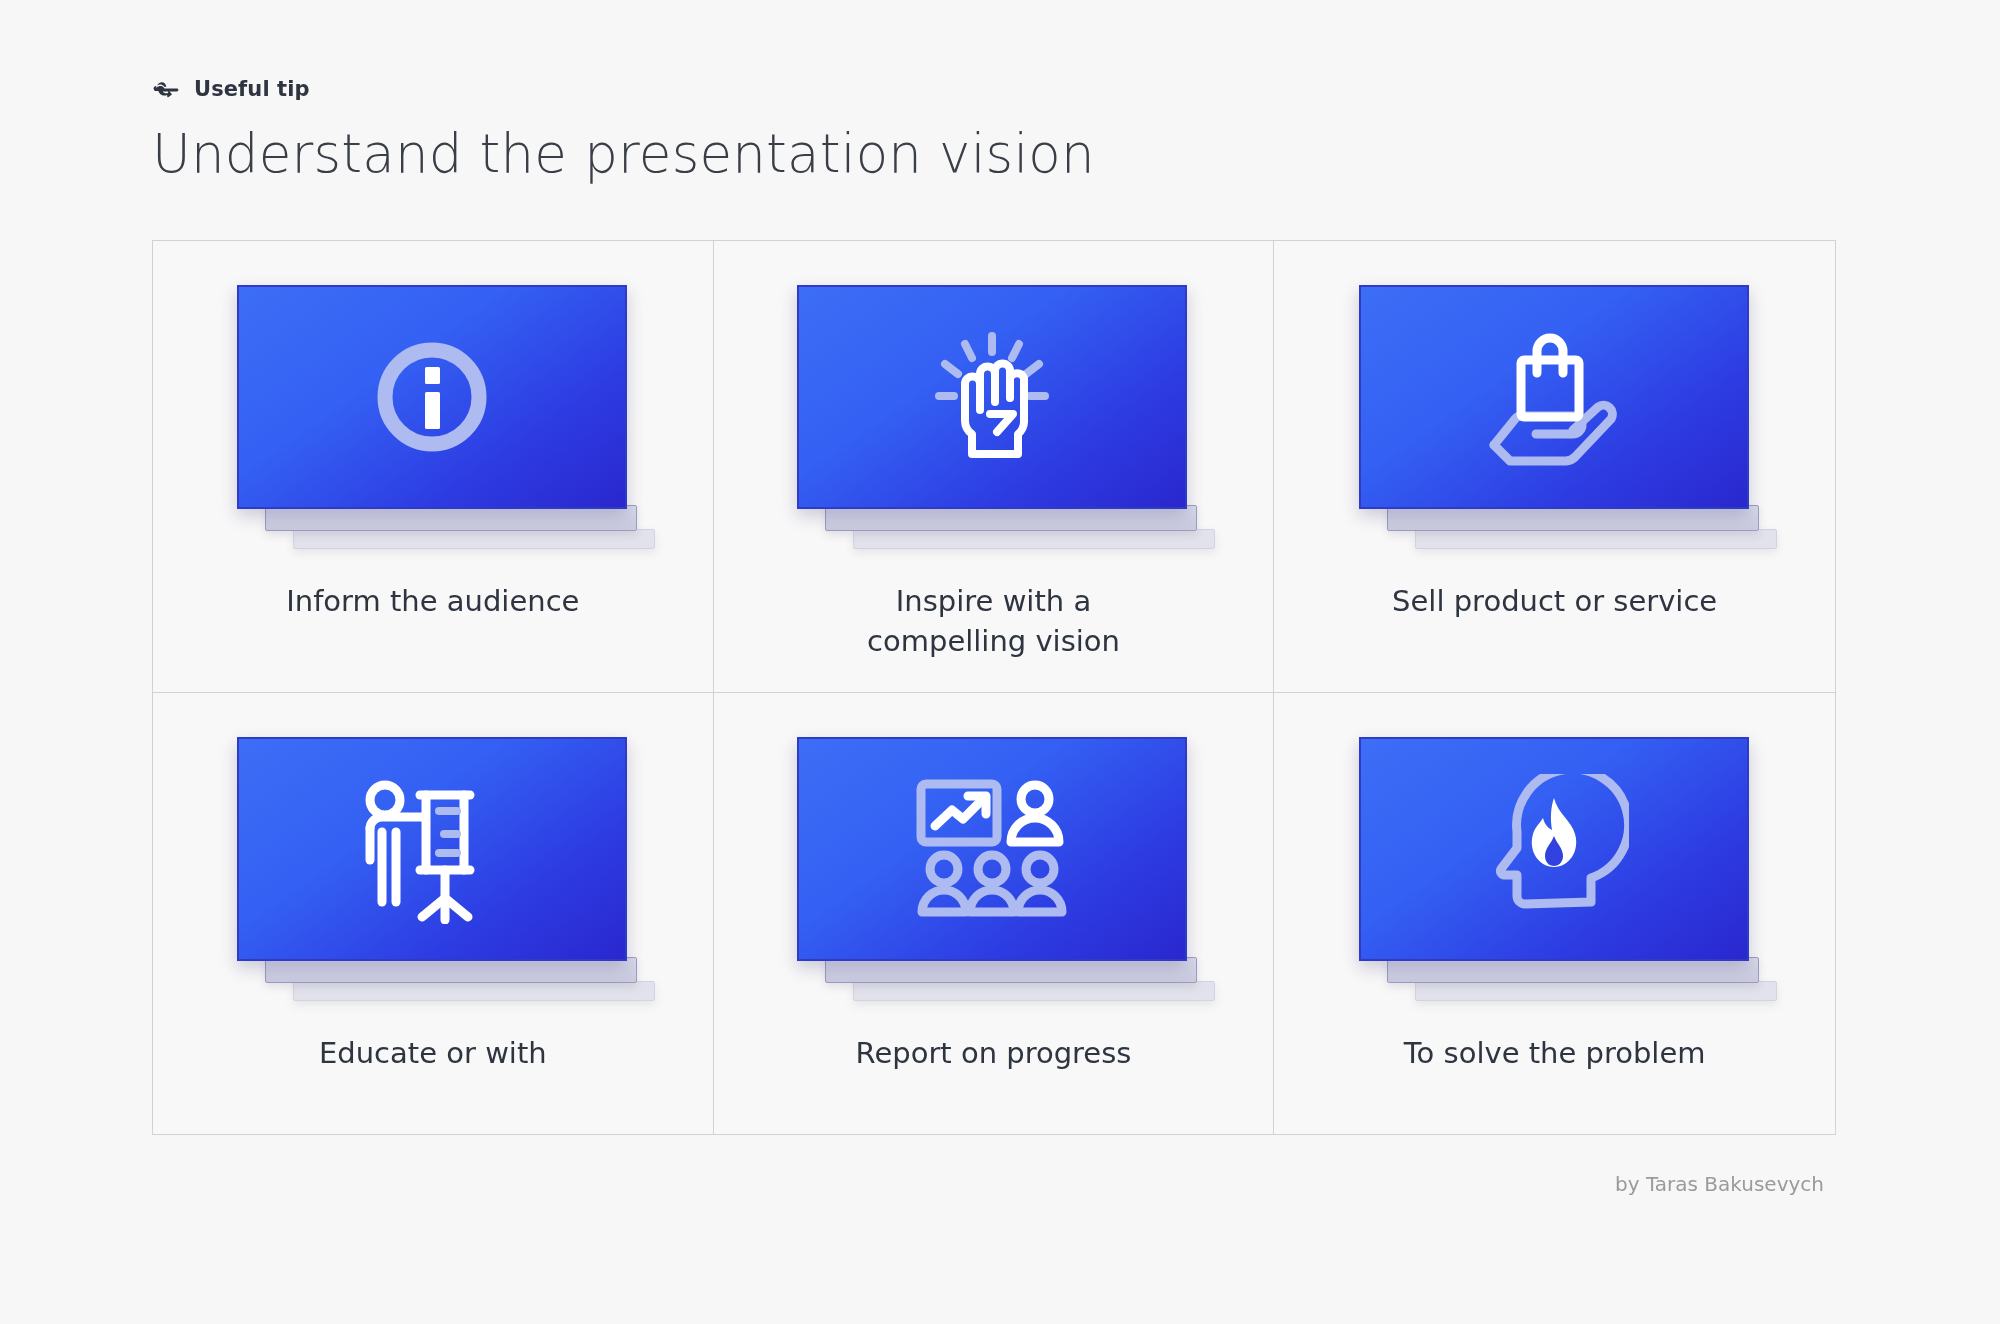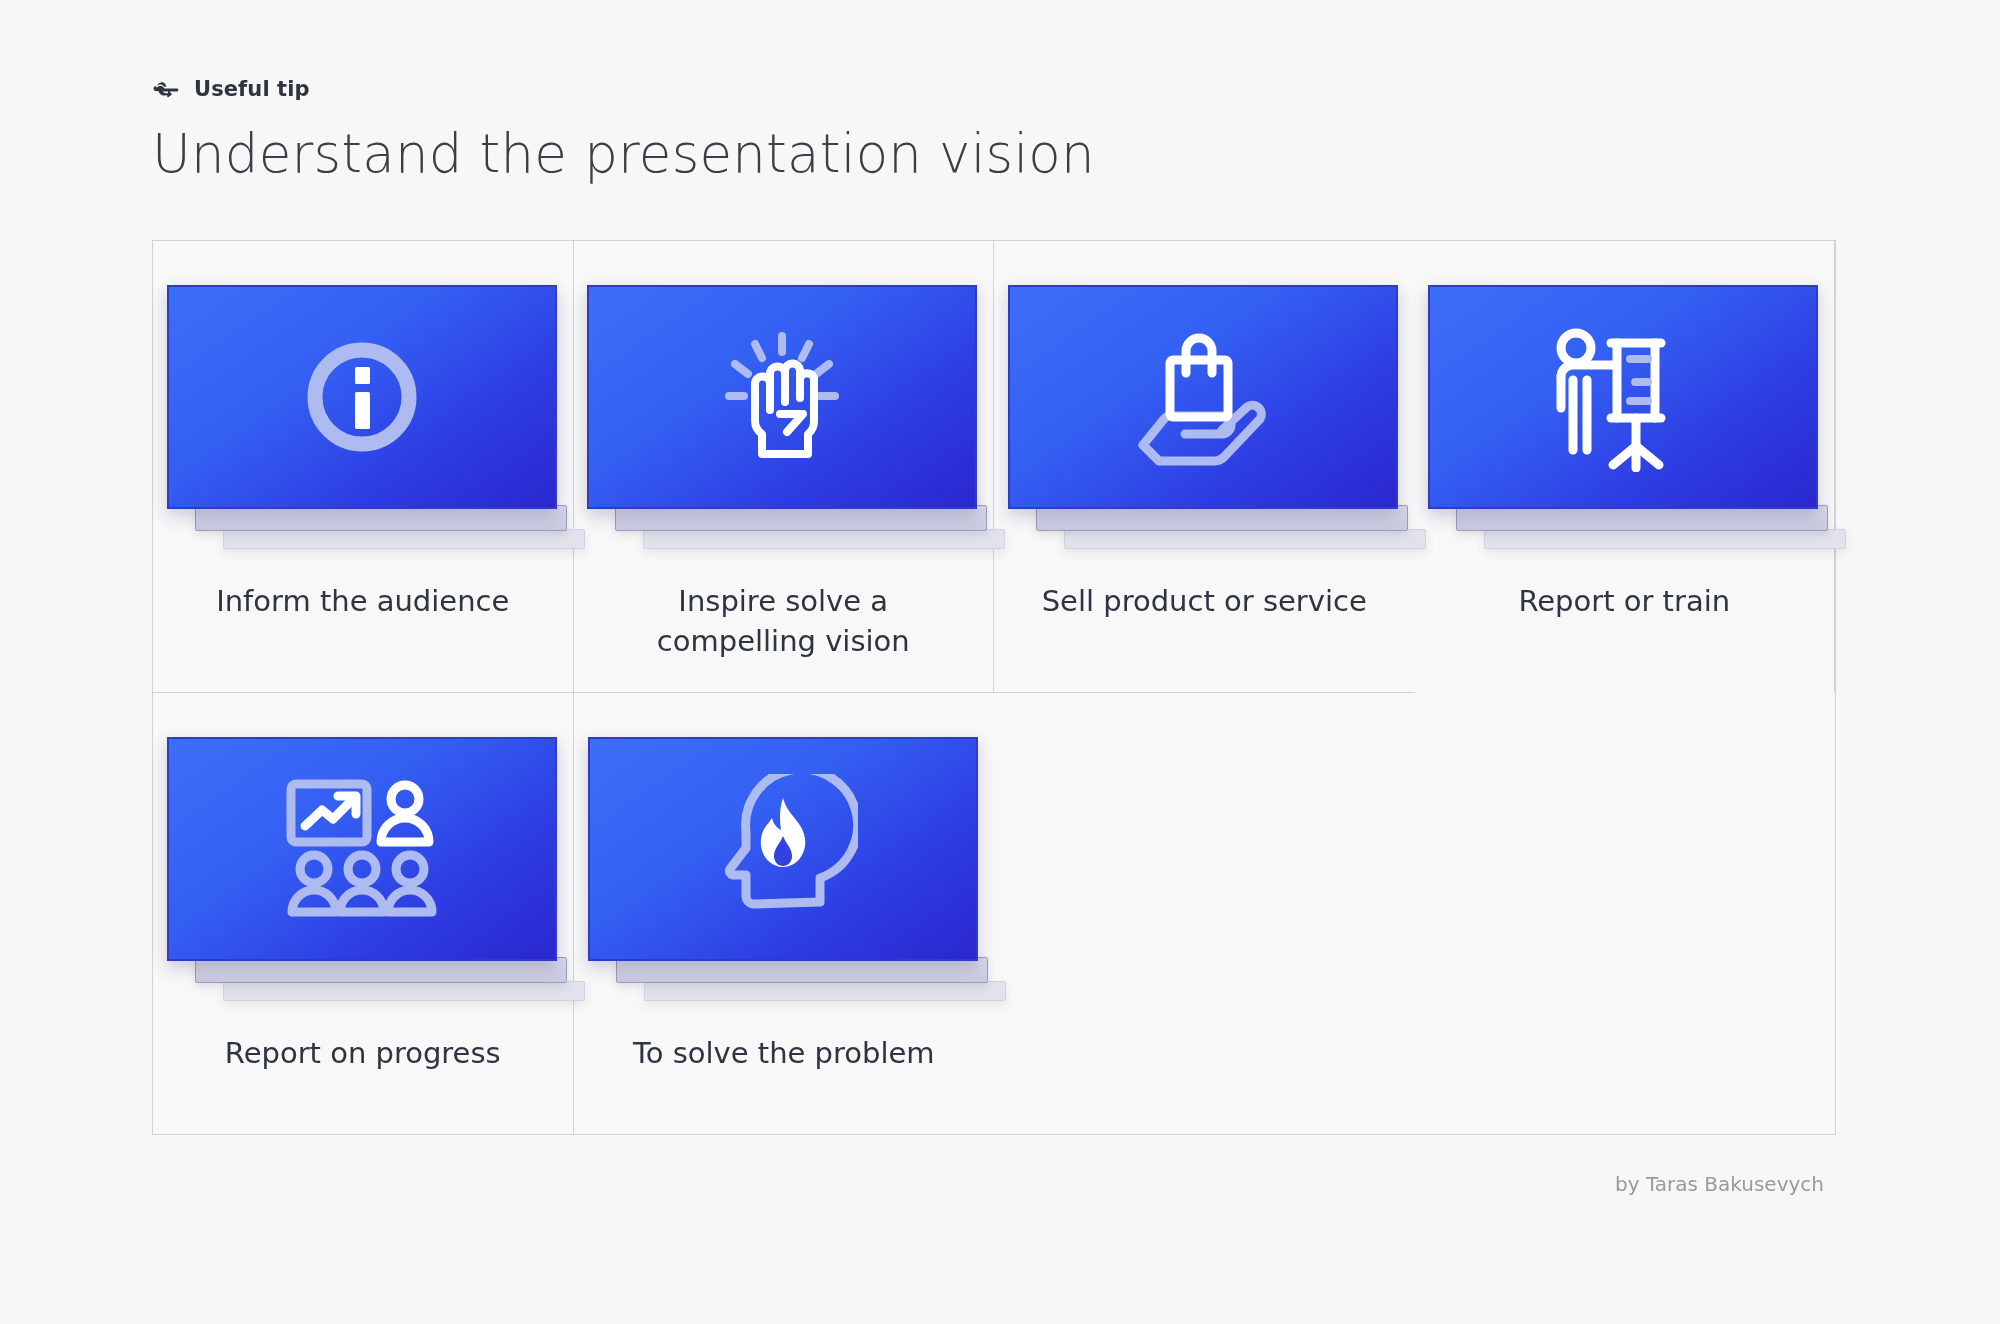--- a/index.html
+++ b/index.html
@@ -64,21 +64,21 @@
   
   .grid {
     position: absolute;
     left: 152px;
     top: 240px;
     width: 1684px;
     height: 895px;
     border: 1px solid #d2d2d2;
     box-sizing: border-box;
     display: grid;
-    grid-template-columns: 1fr 1fr 1fr 1fr;
+    grid-template-columns: 1fr 1fr 1fr;
     grid-template-rows: 452px 1fr;
     background: #f8f8f8;
   }
   .cell {
     position: relative;
     box-sizing: border-box;
     border-right: 1px solid #d2d2d2;
     border-bottom: 1px solid #d2d2d2;
     display: flex;
     flex-direction: column;
@@ -215,21 +215,21 @@
                 <path d="M48 96 L48 62 a7.5 7.5 0 0 1 15 0 L63 52 a7.5 7.5 0 0 1 15 0 L78 49 a7.5 7.5 0 0 1 15 0 L93 56 a7.5 7.5 0 0 1 14 0 L107 100 a16 16 0 0 1 -6 12 L101 132 L55 132 L55 112 a16 16 0 0 1 -7 -13 Z"></path>
                 <path d="M63 62 L63 88"></path>
                 <path d="M78 52 L78 80"></path>
                 <path d="M93 56 L93 76"></path>
                 <path d="M73 92 L96 92 L80 110"></path>
               </g>
             </svg>
           </span>
         </div>
       </div>
-      <div class="card-label">Inspire solve a
+      <div class="card-label">Inspire with a
 compelling vision</div>
     </div>
 
     <div class="cell">
       <div class="monitor-wrap">
         <div class="shelf-back"></div>
         <div class="shelf-front"></div>
         <div class="screen">
           <span>
             <svg viewBox="0 0 160 140" width="160" height="140" aria-hidden="true">
@@ -272,21 +272,21 @@
               </g>
               <g fill="#aebbf0">
                 <rect x="83" y="33" width="26" height="8" rx="4"></rect>
                 <rect x="88" y="56" width="21" height="8" rx="4"></rect>
                 <rect x="83" y="75" width="26" height="8" rx="4"></rect>
               </g>
             </svg>
           </span>
         </div>
       </div>
-      <div class="card-label">Report or train</div>
+      <div class="card-label">Educate or with</div>
     </div>
 
     <div class="cell">
       <div class="monitor-wrap">
         <div class="shelf-back"></div>
         <div class="shelf-front"></div>
         <div class="screen">
           <span>
             <svg viewBox="0 0 170 150" width="170" height="150" aria-hidden="true">
               <rect x="14" y="10" width="76" height="58" rx="5" fill="none" stroke="#aebbf0" stroke-width="9"></rect>

